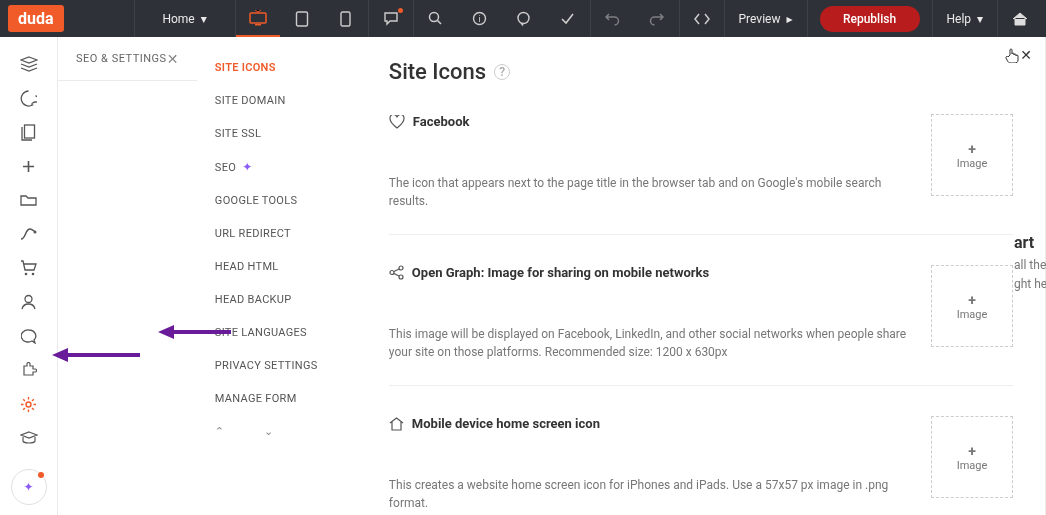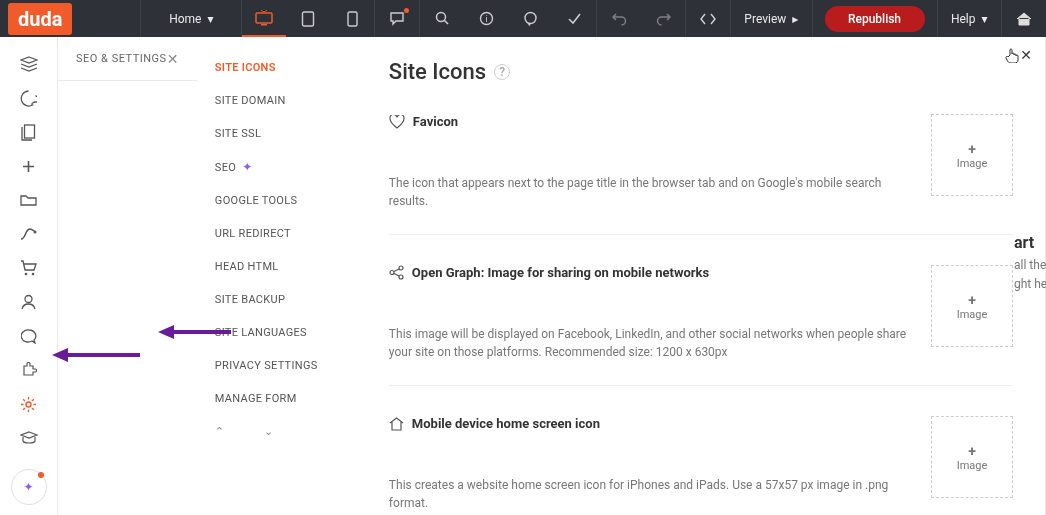--- a/index.html
+++ b/index.html
@@ -1,19 +1,19 @@
 <!DOCTYPE html>
 <html><head>
 <meta charset="utf-8">
 <style>
 * { margin: 0; padding: 0; box-sizing: border-box; font-family: -apple-system, BlinkMacSystemFont, "Segoe UI", Roboto, sans-serif; }
 body { width: 1046px; height: 515px; overflow: hidden; background: #fff; position: relative; }
 
 .topbar { height: 37px; background: #2e3138; display: flex; align-items: center; color: #eaeaea; font-size: 12px; }
-.logo { background: #f15a29; color: #fff; font-weight: 700; font-size: 20px; padding: 4px 10px; border-radius: 3px; margin-left: 8px; text-align: right; }
+.logo { background: #f15a29; color: #fff; font-weight: 700; font-size: 16px; padding: 4px 10px; border-radius: 3px; margin-left: 8px; text-align: right; }
 .top-sep { width: 1px; height: 37px; background: #3d4148; }
 .top-btn { min-width: 44px; height: 37px; display: flex; align-items: center; justify-content: center; cursor: pointer; position: relative; }
 .page-select { display: flex; align-items: center; gap: 6px; padding: 0 14px; min-width: 100px; }
 .preview-btn { padding: 0 14px; gap: 6px; }
 .republish-btn { background: #b91c1c; color: #fff; border-radius: 18px; font-weight: 500; margin: 0 12px; }
 .help-btn { padding: 0 14px; gap: 6px; }
 .tiny-orange { position: absolute; top: 8px; right: 10px; width: 5px; height: 5px; background: #f15a29; border-radius: 50%; }
 
 .main { display: flex; height: 478px; }
 
@@ -241,21 +241,21 @@
         <div class="subnav-item active">SITE ICONS</div>
         <div class="subnav-item">SITE DOMAIN</div>
         <div class="subnav-item">SITE SSL</div>
         <div class="subnav-item">
           <span>SEO</span>
           <span class="spark-purple">✦</span>
         </div>
         <div class="subnav-item">GOOGLE TOOLS</div>
         <div class="subnav-item">URL REDIRECT</div>
         <div class="subnav-item">HEAD HTML</div>
-        <div class="subnav-item">SITE BACKUP</div>
+        <div class="subnav-item">HEAD BACKUP</div>
         <div class="subnav-item">SITE LANGUAGES</div>
         <div class="subnav-item">PRIVACY SETTINGS</div>
         <div class="subnav-item">MANAGE FORM</div>
         <div class="footer-arrows">
           <span>⌃</span>
           <span>⌄</span>
         </div>
       </div>
 
       <div class="content">
@@ -263,21 +263,21 @@
           <span>Site Icons</span>
           <span class="help-circle">?</span>
         </h1>
 
         <div class="section">
           <div class="section-text">
             <div class="section-title">
               <svg width="16" height="14" viewBox="0 0 16 14">
                   <path d="M8 13 c-5 -4 -7 -7 -7 -9.5 a3.5 3.5 0 0 1 7 -1 a3.5 3.5 0 0 1 7 1 c0 2.5 -2 5.5 -7 9.5 z" fill="none" stroke="#555" stroke-width="1.2"></path>
                 </svg>
-              <span>Favicon</span>
+              <span>Facebook</span>
             </div>
             <div class="section-desc">The icon that appears next to the page title in the browser tab and on Google's mobile search results.</div>
           </div>
           <div class="img-upload">
             <span class="plus">+</span>
             <span>Image</span>
           </div>
         </div>
 
         <div class="section">

